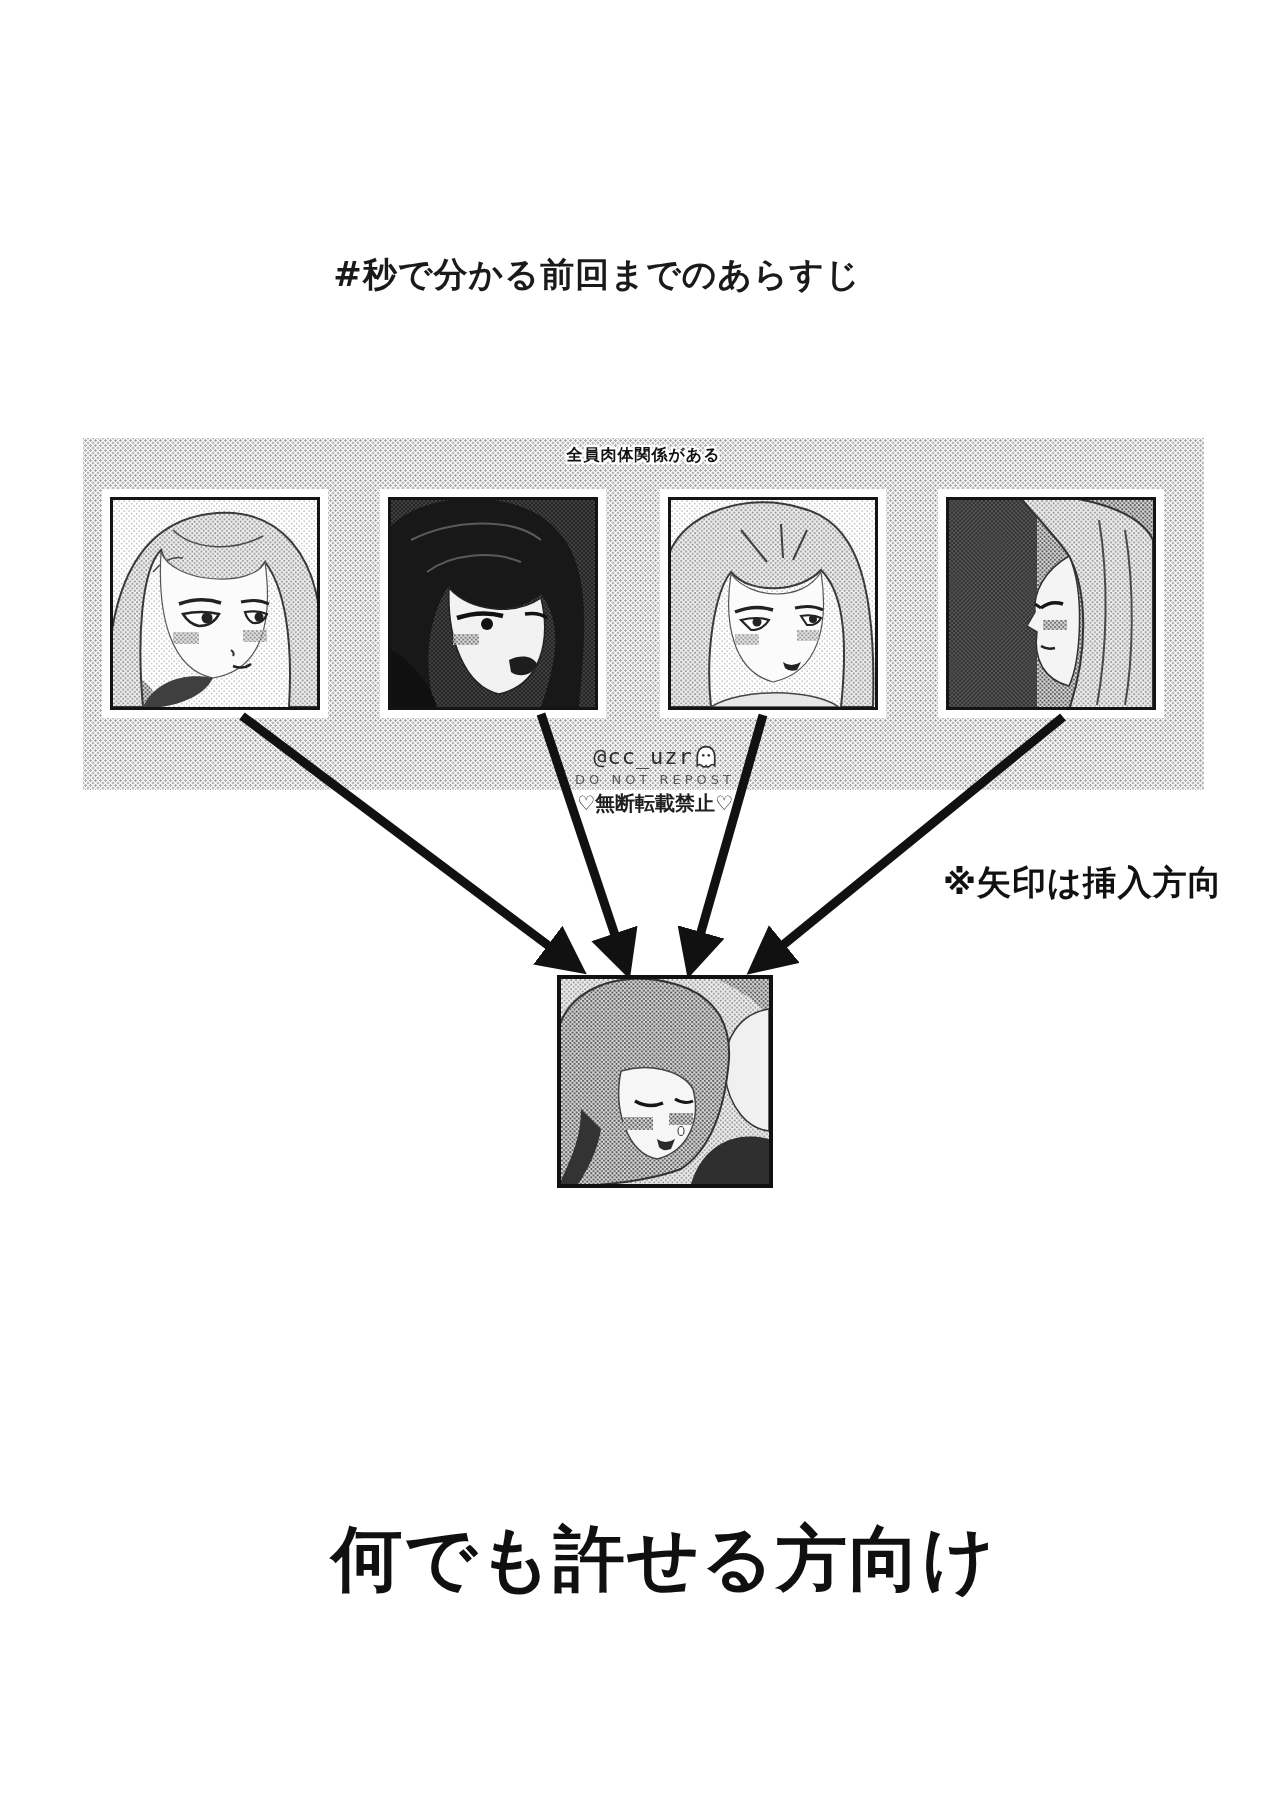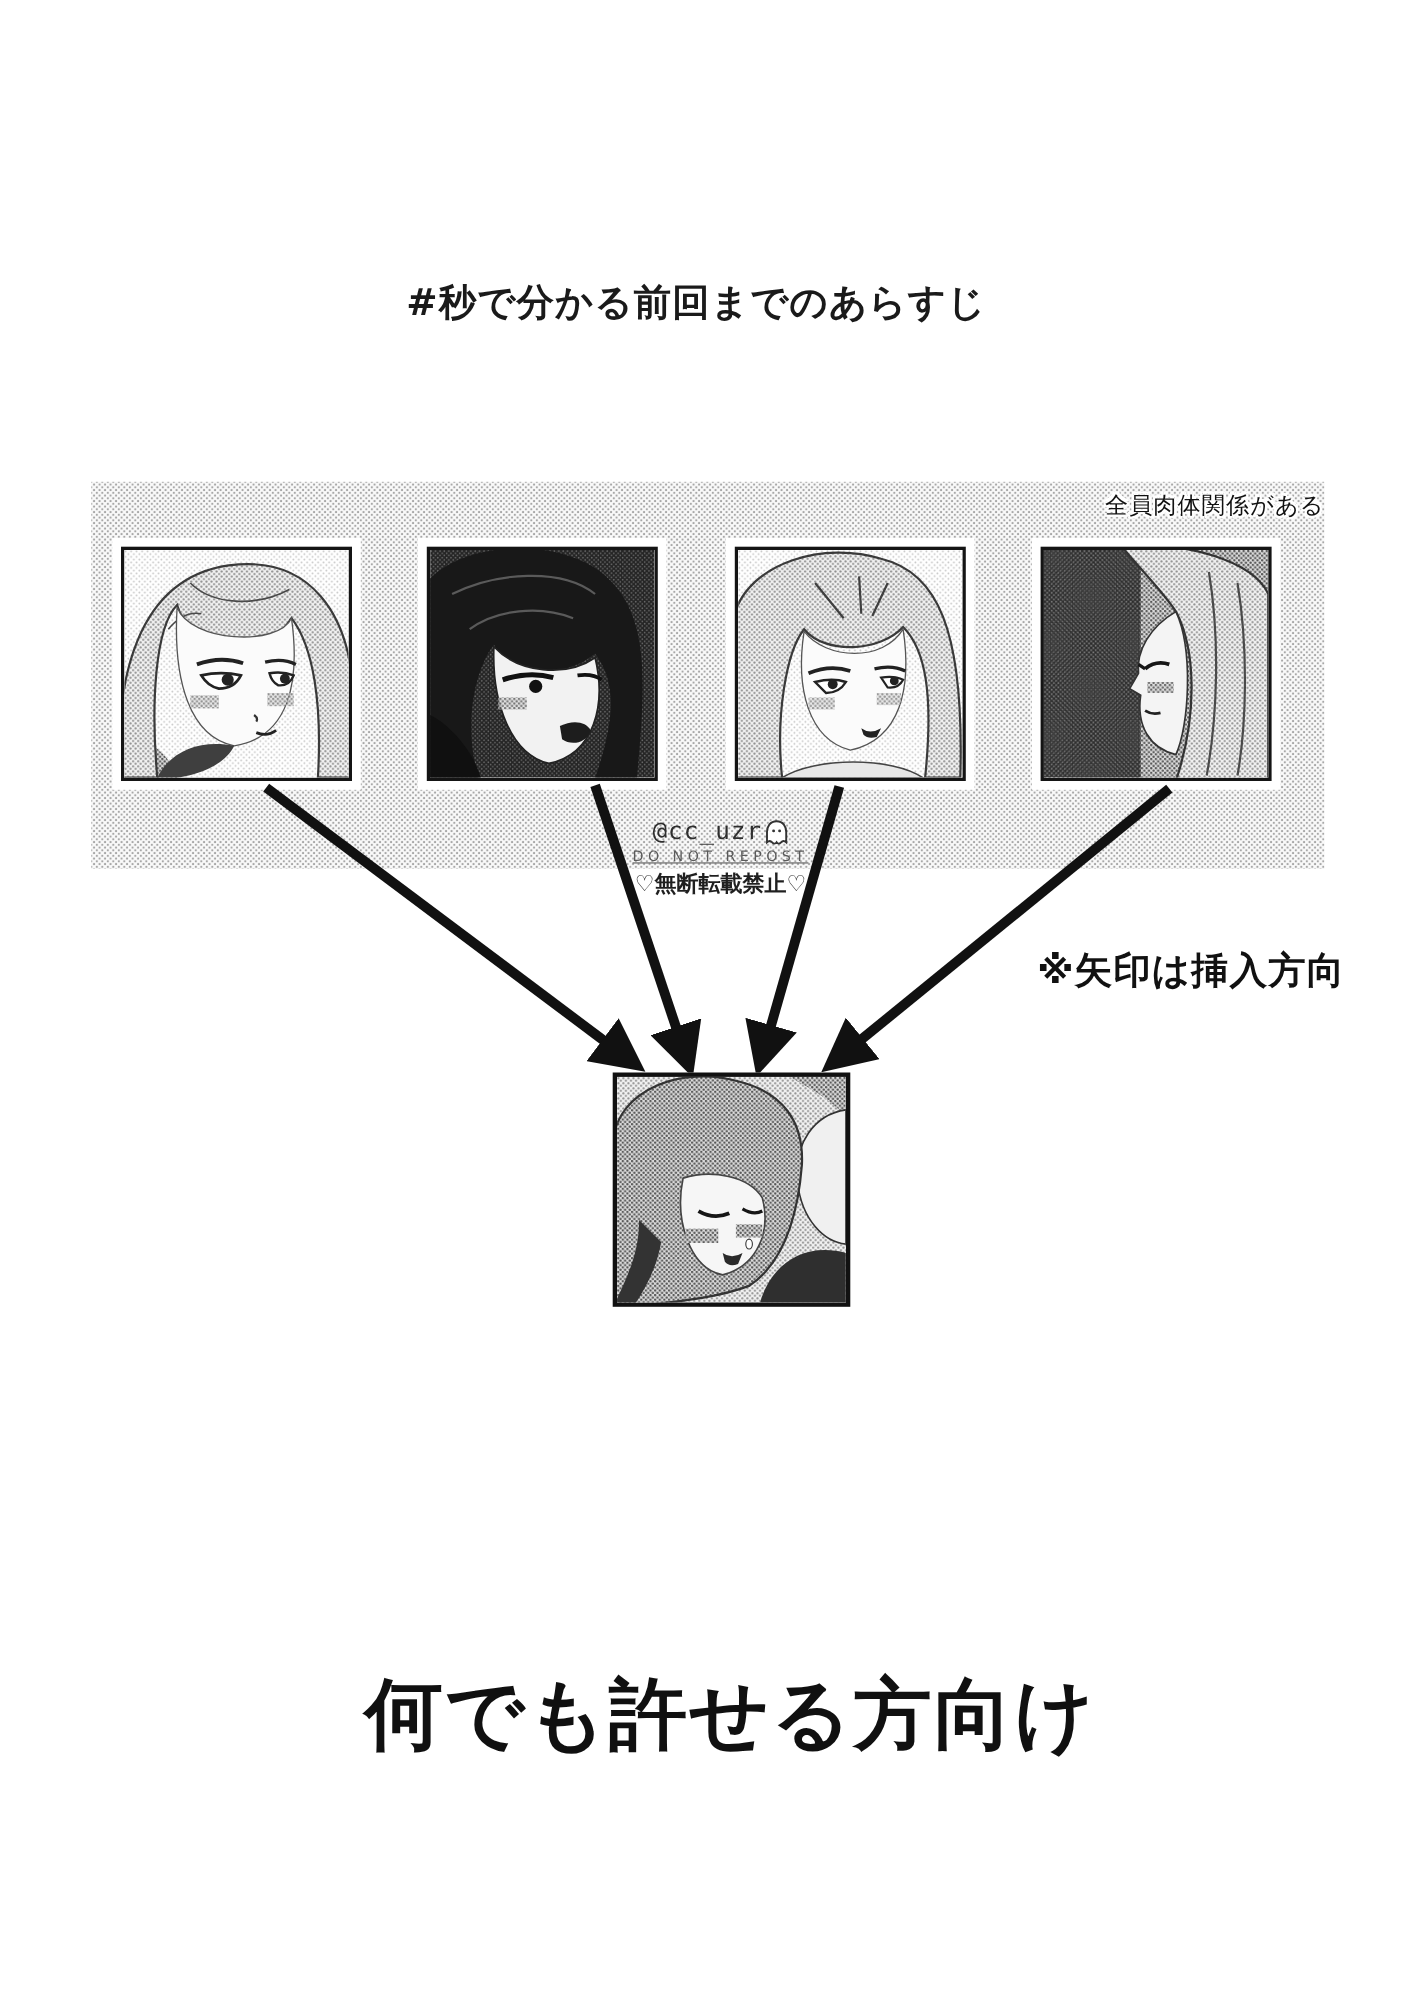--- a/index.html
+++ b/index.html
@@ -3,35 +3,35 @@
 <meta charset="utf-8">
 <style>
   html,body { margin:0; padding:0; background:#ffffff; }
   .page {
     position:relative; width:1280px; height:1808px; background:#ffffff;
     font-family:"DejaVu Sans", sans-serif; color:#141414; overflow:hidden;
   }
   
   .page-title {
     position:absolute; top:252px; left:0; width:1194px; text-align:center;
-    font-size:34px; font-weight:600; letter-spacing:1px; color:#1a1a1a; margin:0;padding-left:36px;
+    font-size:34px; font-weight:600; letter-spacing:1px; color:#1a1a1a; margin:0;
   }
   
   .rel-box {
     position:absolute; left:83px; top:438px; width:1121px; height:352px;
     background-color:#fbfbfb;
     background-image:
       radial-gradient(circle, #a8a8a8 1.05px, rgba(0,0,0,0) 1.35px),
       radial-gradient(circle, #a8a8a8 1.05px, rgba(0,0,0,0) 1.35px);
     background-size:5px 5px, 5px 5px;
     background-position:0 0, 2.5px 2.5px;
   }
   .box-caption {
-    position:absolute; top:7px; left:0; width:100%; text-align:right;
-    font-size:21px; font-weight:400; letter-spacing:1px; color:#111;
+    position:absolute; top:7px; left:0; width:100%; text-align:center;
+    font-size:16px; font-weight:700; letter-spacing:1px; color:#111;
     text-shadow:-2px 0 0 #fff, 2px 0 0 #fff, 0 -2px 0 #fff, 0 2px 0 #fff,
                 -2px -2px 0 #fff, 2px 2px 0 #fff, -2px 2px 0 #fff, 2px -2px 0 #fff;
   }
   
   .portrait {
     position:absolute; top:489px; margin:0; padding:8px; background:#ffffff; line-height:0;
   }
   .portrait .pimg {
     width:204px; height:207px; border:3px solid #141414; background:#fff; overflow:hidden;
   }
@@ -42,21 +42,21 @@
   
   .arrows { position:absolute; left:0; top:0; pointer-events:none; }
   
   .watermark { position:absolute; left:520px; top:744px; width:270px; text-align:center; }
   .wm-line1 {
     font-family:"DejaVu Sans Mono", monospace; font-size:22px; color:#2e2e2e;
     letter-spacing:1px; display:flex; align-items:center; justify-content:center; gap:2px;
   }
   .wm-line1 svg { display:inline-block; }
   .wm-line2 {
-    margin-top:3px; font-size:13px; letter-spacing:4px; color:#5a5a5a; font-weight:500;text-decoration:underline;
+    margin-top:3px; font-size:13px; letter-spacing:4px; color:#5a5a5a; font-weight:500;
   }
   .wm-line3 { margin-top:3px; font-size:20px; color:#1f1f1f; font-weight:700; }
   
   .arrow-note {
     position:absolute; left:943px; top:860px; font-size:34px; font-weight:700;
     letter-spacing:1px; color:#111; margin:0;
   }
   
   .center-portrait {
     position:absolute; left:557px; top:975px; margin:0; padding:0; line-height:0;

